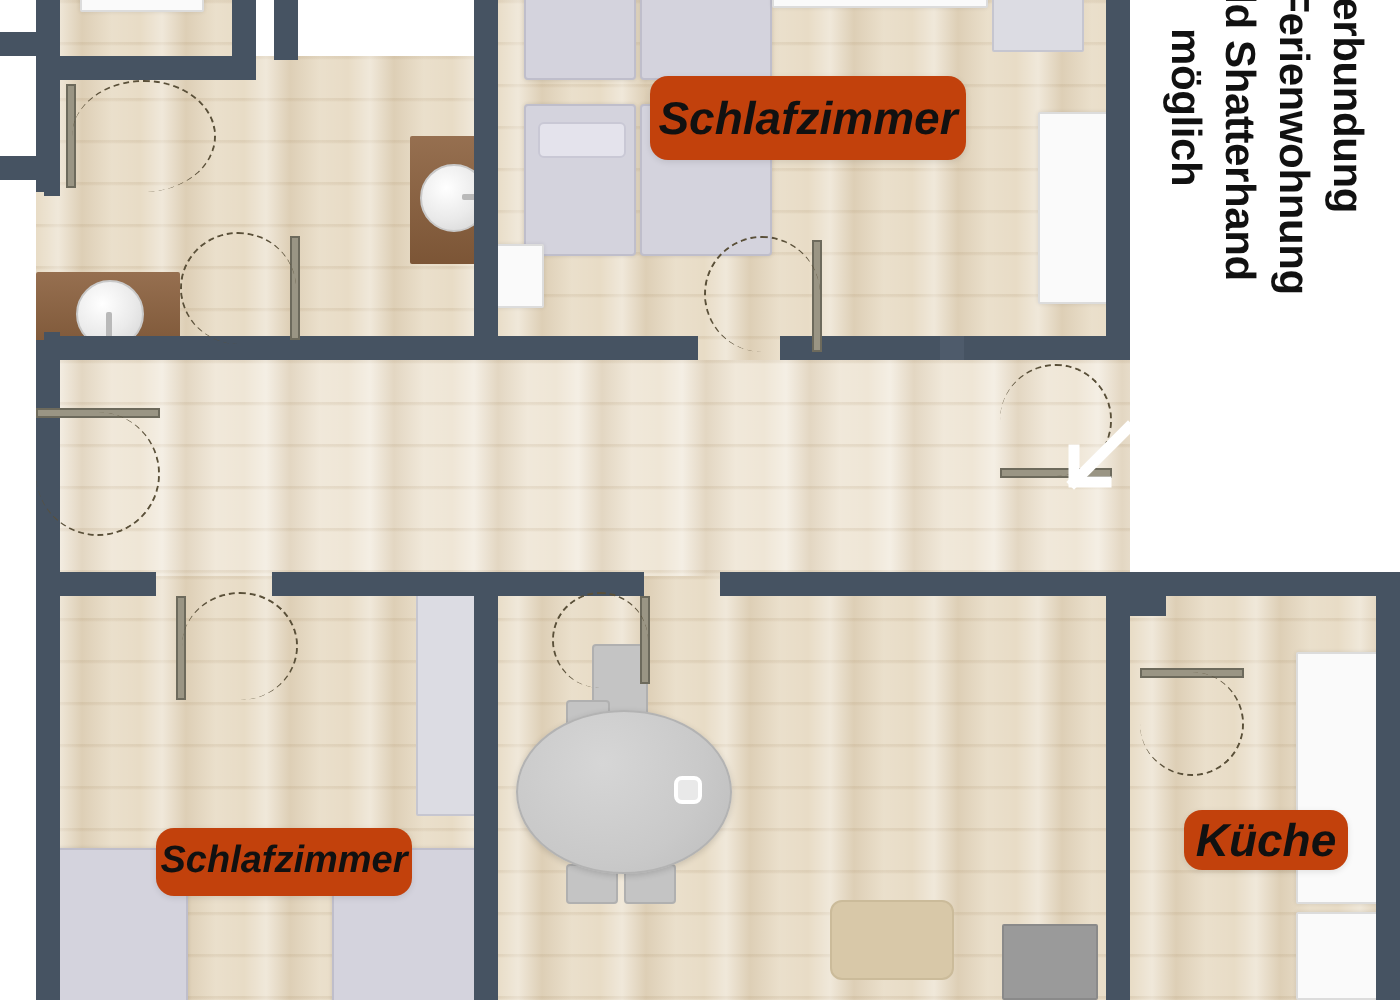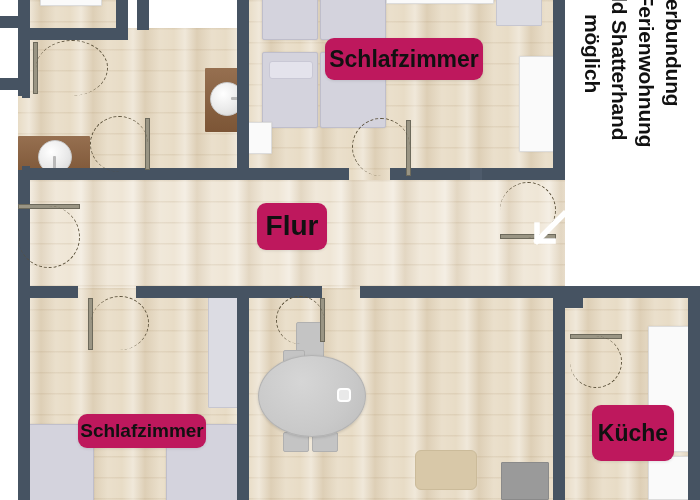--- a/index.html
+++ b/index.html
@@ -131,33 +131,34 @@
     border: 1.4px dashed #5a5039;
     border-radius: 50%;
   }
   .door-arc.tr { border-width: 1.4px 1.4px 0 0; }
   .door-arc.tl { border-width: 1.4px 0 0 1.4px; }
   .door-arc.br { border-width: 0 1.4px 1.4px 0; }
 
   
   .label {
     position: absolute;
-    background: #be185d;
+    background: #c2410c;
     border-radius: 9px;
     color: #111111;
     font-weight: bold;
     font-family: "Liberation Sans", sans-serif;
     display: flex;
     flex-direction: column;
     align-items: center;
     justify-content: center;
     line-height: 1.08;
     box-shadow: 0 1px 3px rgba(0,0,0,0.10);
     white-space: nowrap;
     text-align: center;
+    font-style: italic;
   }
 
   
   #note-panel {
     position: absolute;
     left: 565px;
     top: 0px;
     width: 135px;
     height: 286px;
     background: #ffffff;
@@ -326,26 +327,23 @@
         <polyline points="25,33 9,33 9,17" stroke-linejoin="miter"></polyline>
       </g>
     </svg>
   </div>
 
 
   <div class="label" style="left:325px; top:38px; width:158px; height:42px; font-size:23px;">
     <span>Schlafzimmer</span>
   </div>
 
-  <div class="label" style="left:257px; top:203px; width:70px; height:47px; font-size:28px;">
-    <span>Flur</span>
-  </div>
 
   <div class="label" style="left:78px; top:414px; width:128px; height:34px; font-size:19px;">
     <span>Schlafzimmer</span>
   </div>
 
 
-  <div class="label" style="left:592px; top:405px; width:82px; height:56px; font-size:23px;">
+  <div class="label" style="left:592px; top:405px; width:82px; height:30px; font-size:23px;">
     <span>Küche</span>
   </div>
 
 </div>
 
 </body></html>

